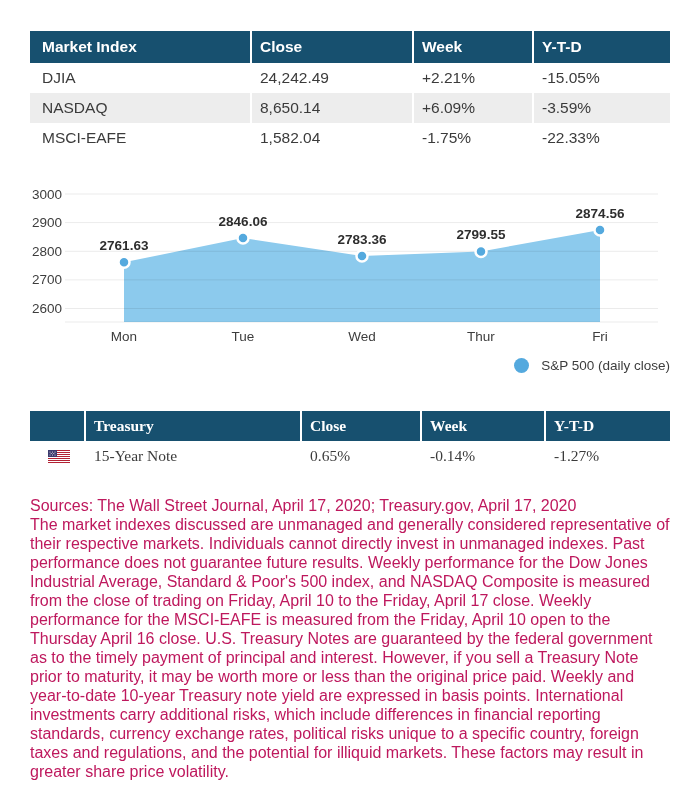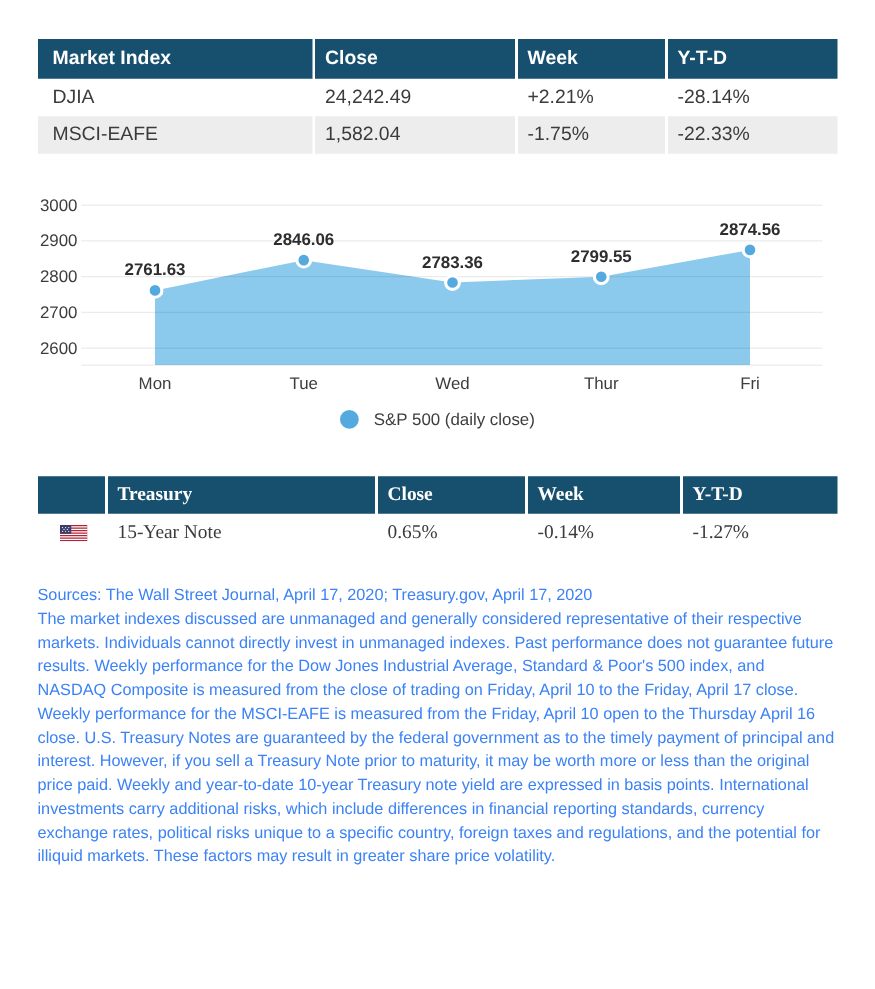--- a/index.html
+++ b/index.html
@@ -33,30 +33,30 @@
   td:first-child{padding-left:12px;margin-top:40px;}
   td:last-child{border-right:none;}
   .market-table tbody tr:nth-child(even){background:var(--stripe);}
 
   .chart-svg{display:block;margin-top:22px;}
   .tick{font-size:13.5px;fill:#3d3d3d;}
   .xlabel{font-size:13.5px;fill:#3d3d3d;}
   .dlabel{font-size:13.5px;font-weight:bold;fill:#2e2e2e;}
 
   .legend{
-    display:flex;justify-content:center;align-items:center;gap:12px;
+    display:flex;justify-content:flex-end;align-items:center;gap:12px;
     margin-top:6px;font-size:13.5px;color:#3d3d3d;height:18px;
   }
   .legend-dot{width:15px;height:15px;border-radius:50%;background:var(--marker);flex:0 0 auto;}
 
   .treasury-table{margin-top:37px;font-family:Liberation Serif, serif;}
   .treasury-table th{height:30px;}
   .flag-cell svg{display:block;margin-left:6px;}
 
-  .footer{margin-top:25px;font-size:13px;line-height:19px;color:#3b82f6;}
+  .footer{margin-top:25px;font-size:16px;line-height:19px;color:#be185d;}
   .footer p{margin:0;}
 </style>
 </head>
 <body>
 
 <div class="content">
 
   <table class="market-table" id="market-table">
     <colgroup>
       <col style="width:221px">
@@ -70,21 +70,27 @@
           <th>Close</th>
           <th>Week</th>
           <th>Y-T-D</th>
         </tr>
       </thead>
     <tbody>
         <tr>
           <td>DJIA</td>
           <td>24,242.49</td>
           <td>+2.21%</td>
-          <td>-28.14%</td>
+          <td>-15.05%</td>
+        </tr>
+        <tr>
+          <td>NASDAQ</td>
+          <td>8,650.14</td>
+          <td>+6.09%</td>
+          <td>-3.59%</td>
         </tr>
         <tr>
           <td>MSCI-EAFE</td>
           <td>1,582.04</td>
           <td>-1.75%</td>
           <td>-22.33%</td>
         </tr>
       </tbody>
   </table>
 

